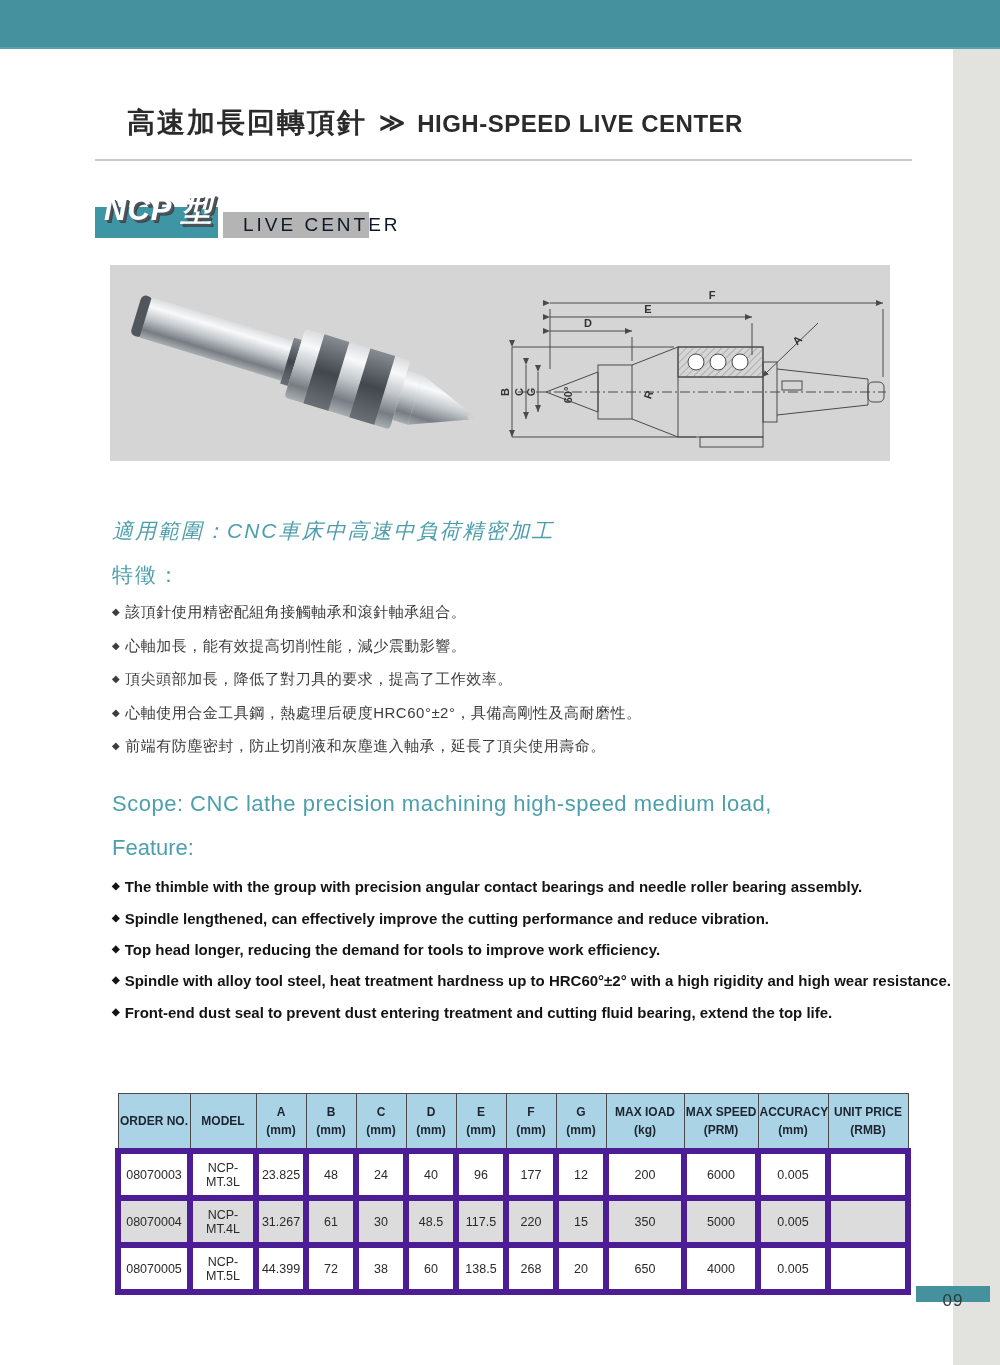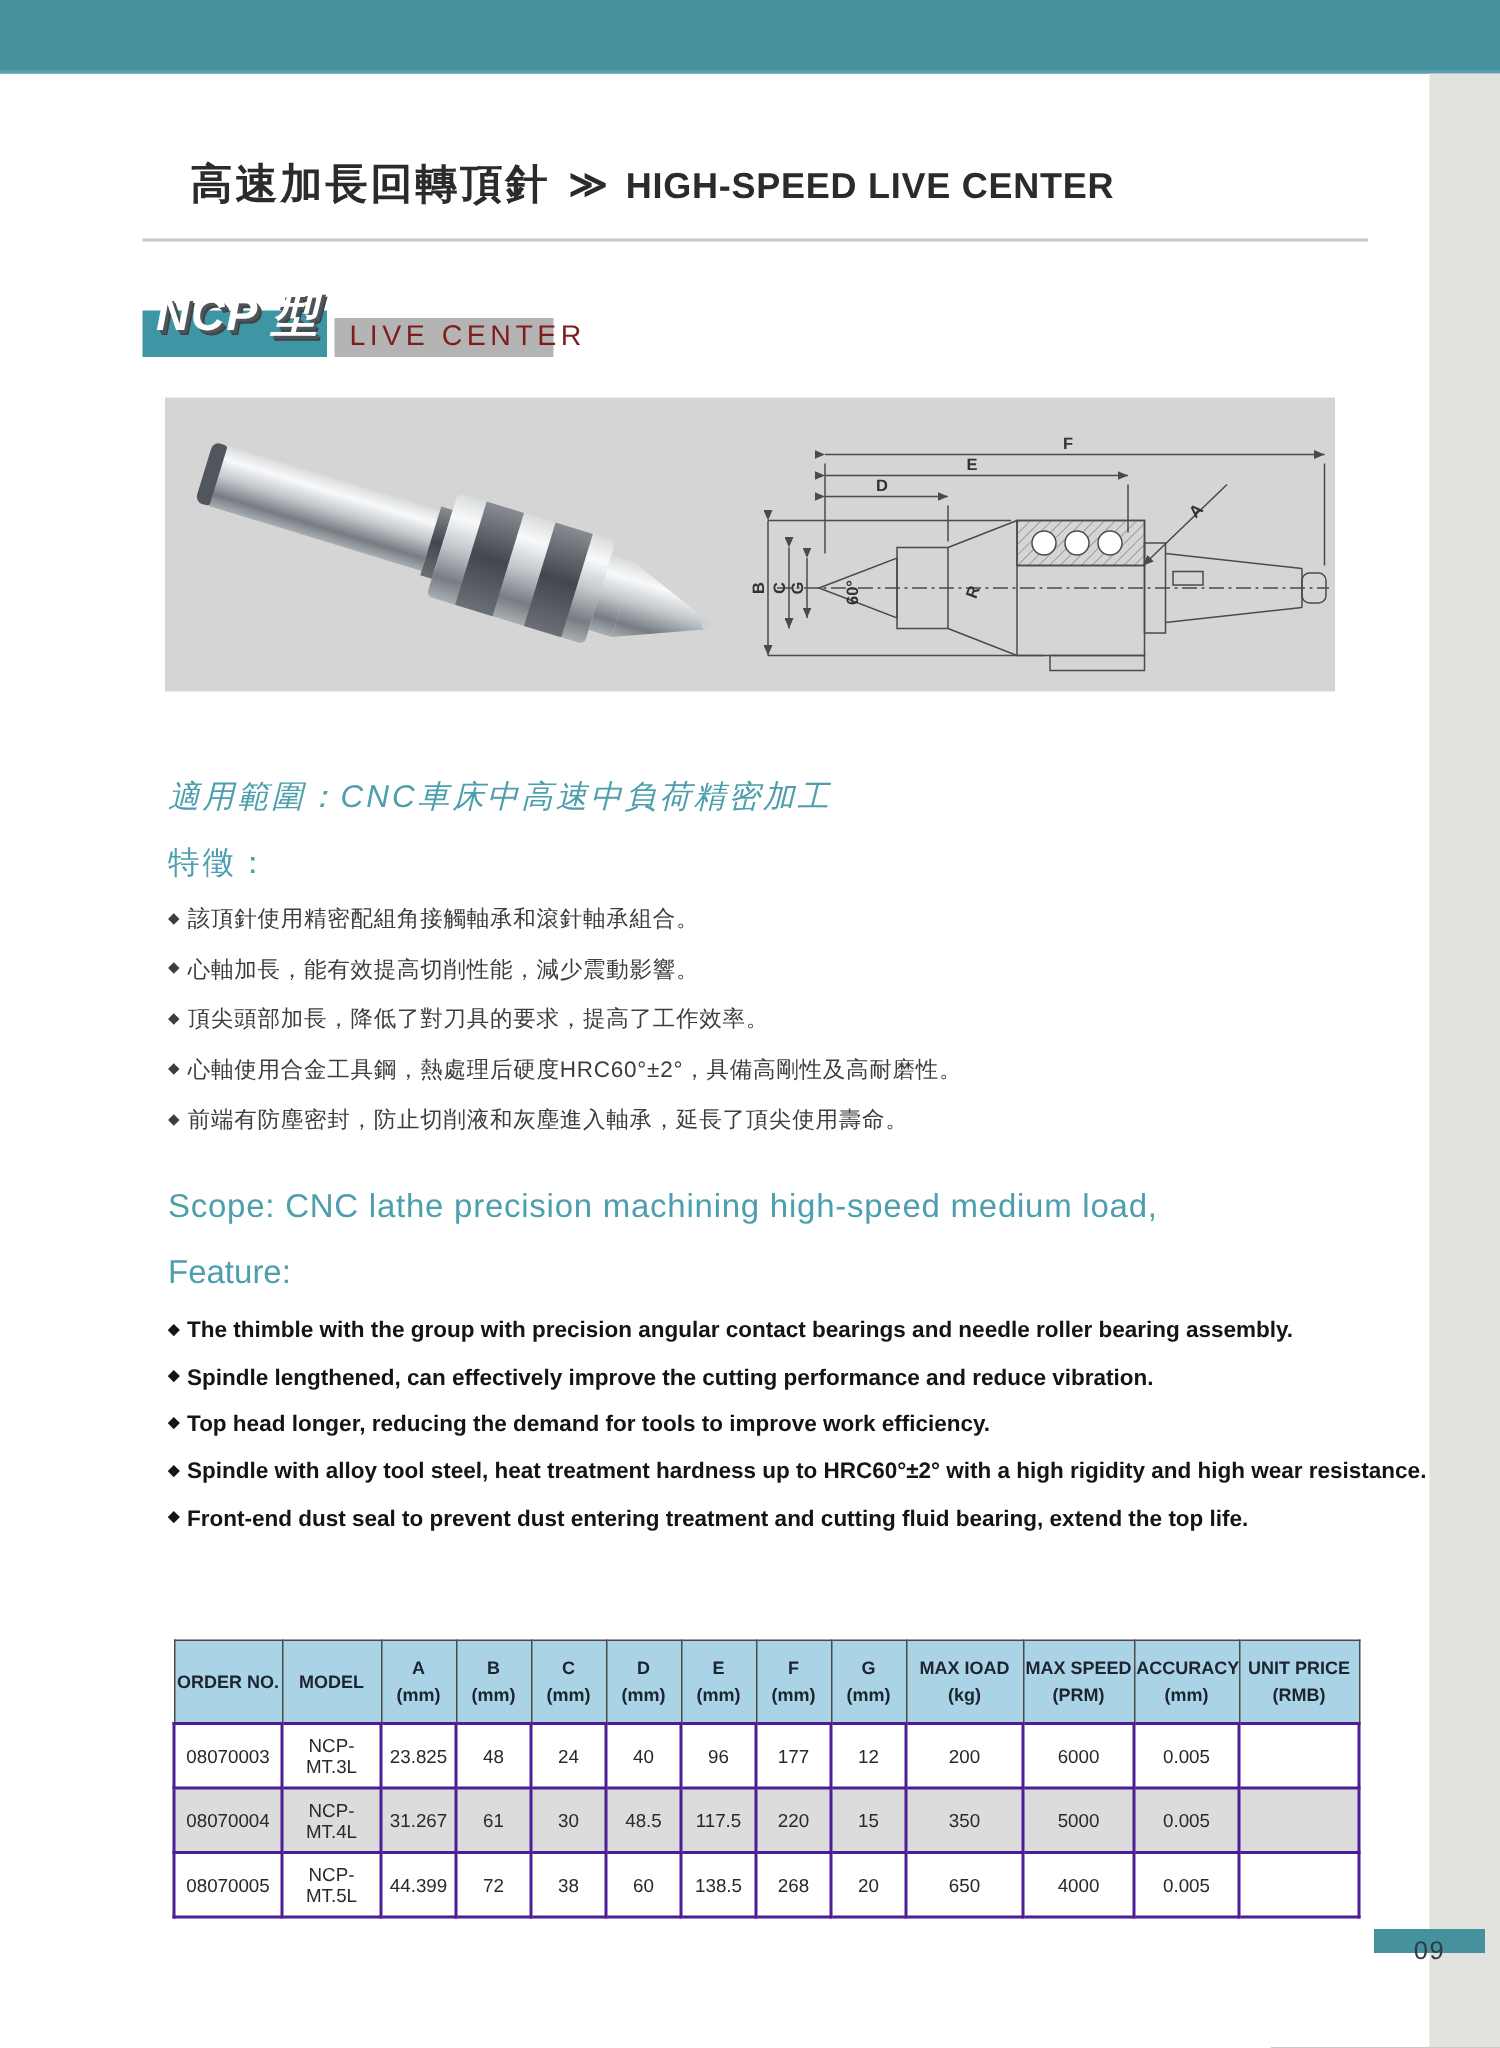--- a/index.html
+++ b/index.html
@@ -18,21 +18,21 @@
   .title-rule { position:absolute; left:95px; top:159px; width:817px; height:2px; background:#c9c9c9; }
 
   .badge-teal { position:absolute; left:95px; top:207px; width:123px; height:31px; background:#3e95a3; }
   .badge-model {
     position:absolute; left:104px; top:189px; font-size:31px; font-weight:bold; font-style:italic;
     color:#ffffff; letter-spacing:1px; white-space:nowrap;
     text-shadow:2px 2px 0 #4e555a, 3px 3px 0 #3e454a;
   }
   .badge-gray {
     position:absolute; left:223px; top:212px; width:146px; height:26px; background:#b4b4b4;
-    color:#7f1d1d; font-size:19px; letter-spacing:3px; line-height:26px; padding-left:10px; box-sizing:border-box;
+    color:#0f172a; font-size:19px; letter-spacing:3px; line-height:26px; padding-left:20px; box-sizing:border-box;
     white-space:nowrap;
   }
 
   .product-figure { position:absolute; left:110px; top:265px; width:780px; height:196px; background:#d5d5d5; }
   .product-figure svg { position:absolute; top:0; }
   #photo-svg { left:0; }
   #drawing-svg { left:390px; }
 
   .zh-scope   { position:absolute; left:112px; top:517px; font-size:21px; color:#4d9fad; letter-spacing:2px; white-space:nowrap;font-style:italic; }
   .zh-feature { position:absolute; left:112px; top:561px; font-size:21px; color:#4d9fad; letter-spacing:2px;font-family:Liberation Mono, monospace; }
@@ -47,21 +47,21 @@
 
   table.spec-table {
     position:absolute; left:115px; top:1093px; width:790px;
     border-collapse:collapse; table-layout:fixed; font-size:12.5px; color:#2a2a2a;padding-left:28px;
   }
   .spec-table th {
     background:#aad3e6; border:1px solid #4a4a4a; height:54px;
     font-weight:bold; font-size:12px; color:#1c2430;
     white-space:pre-line; line-height:1.5; text-align:center; padding:0 1px;
   }
-  .spec-table td { border:2px solid #4c1d95; height:39px; text-align:center; background:#fff; }
+  .spec-table td { border:6px solid #4c1d95; height:39px; text-align:center; background:#fff; }
   .spec-table tr.alt td { background:#dcdcdc; }
 
   .page-badge {
     position:absolute; left:916px; top:1286px; width:74px; height:16px; background:#45929e;
     color:#2e3b3f; font-size:17px; line-height:30px; text-align:center; letter-spacing:1px;
   }
 
   .dim-label { font-size:11px; fill:#333; font-weight:bold; }
 </style>
 </head>

